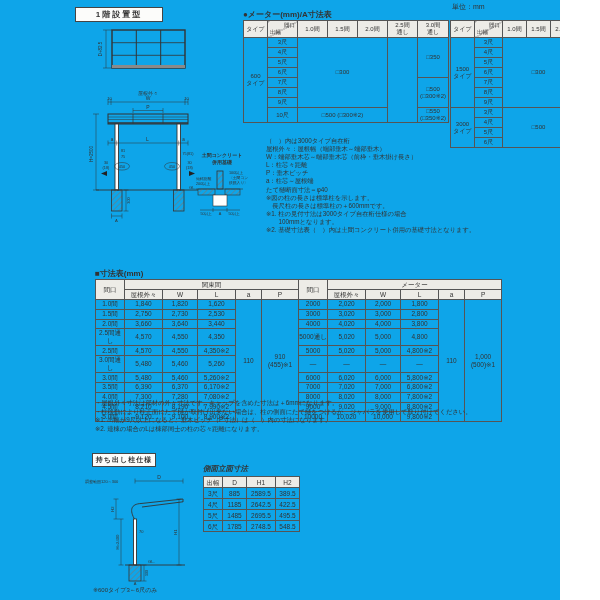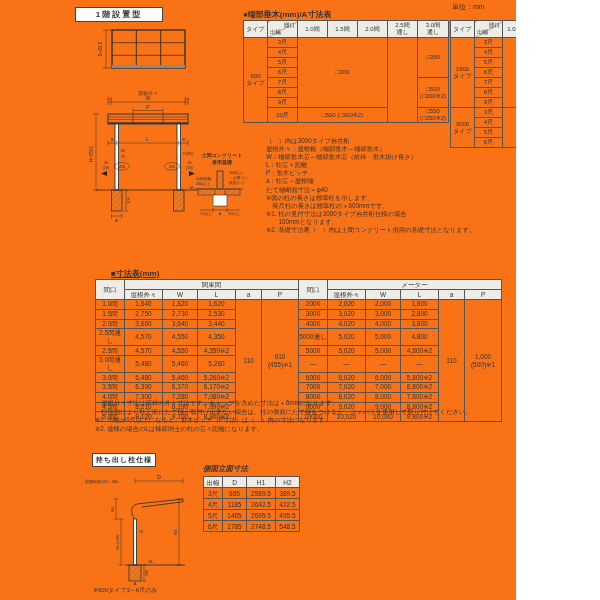--- a/index.html
+++ b/index.html
@@ -1,16 +1,16 @@
 <!DOCTYPE html>
 <html><head>
 <meta charset="utf-8">
 <style>
   html,body{margin:0;padding:0;}
-  .page{position:relative;width:516px;height:600px;background:#f97316;overflow:hidden;
+  .page{position:relative;width:560px;height:600px;background:#0ea5e9;overflow:hidden;
         font-family:"Liberation Sans","DejaVu Sans",sans-serif;color:#333;}
   .abs{position:absolute;}
   .badge{border:1px solid #444;background:#fcfcfa;text-align:center;font-weight:bold;}
   .badge-install{left:75px;top:7px;width:86px;height:13px;font-size:8px;line-height:13px;letter-spacing:2px;}
   .badge-cant{left:92px;top:453px;width:62px;height:12px;font-size:7px;line-height:12px;letter-spacing:1px;}
   .unit{left:452px;top:2px;font-size:7px;}
   .sec-title{font-weight:bold;font-size:8px;white-space:nowrap;}
   table{border-collapse:collapse;table-layout:fixed;}
   td,th{border:1px solid #555;padding:0;margin:0;text-align:center;vertical-align:middle;
         font-weight:normal;font-size:6px;line-height:7px;overflow:hidden;}
@@ -34,21 +34,21 @@
 </style>
 </head>
 <body>
 
 <div class="page">
 
   <div class="abs badge badge-install">1階設置型</div>
 
   <div class="abs unit">単位：mm</div>
 
-  <div class="abs sec-title" style="left:243px;top:9px;">●端部垂木(mm)/A寸法表</div>
+  <div class="abs sec-title" style="left:243px;top:9px;">●メーター(mm)/A寸法表</div>
 
   <table class="abs ft" style="left:243px;top:20px;width:205px;">
     <colgroup>
         <col style="width:24px">
         <col style="width:30px">
         <col style="width:30px">
         <col style="width:30px">
         <col style="width:30px">
         <col style="width:30px">
         <col style="width:31px">
@@ -301,21 +301,21 @@
       <div class="note-line">P：垂木ピッチ</div>
       <div class="note-line">a：柱芯～屋根端</div>
       <div class="note-line">たて樋断面寸法＝φ40</div>
       <div class="note-line">※図の柱の長さは標準柱を示します。</div>
       <div class="note-line">　長尺柱の長さは標準柱の＋600mmです。</div>
       <div class="note-line">※1. 柱の見付寸法は3000タイプ自在桁仕様の場合</div>
       <div class="note-line">　　100mmとなります。</div>
       <div class="note-line">※2. 基礎寸法表（　）内は土間コンクリート併用の基礎寸法となります。</div>
   </div>
 
-  <div class="abs sec-title" style="left:111px;top:268px;text-decoration:underline;">■寸法表(mm)</div>
+  <div class="abs sec-title" style="left:95px;top:268px;">■寸法表(mm)</div>
   <table class="abs dt" style="left:95px;top:279px;width:406px;">
     <colgroup>
       <col style="width:29px">
         <col style="width:38px">
         <col style="width:35px">
         <col style="width:38px">
         <col style="width:26px">
         <col style="width:37px">
       <col style="width:29px">
         <col style="width:38px">

